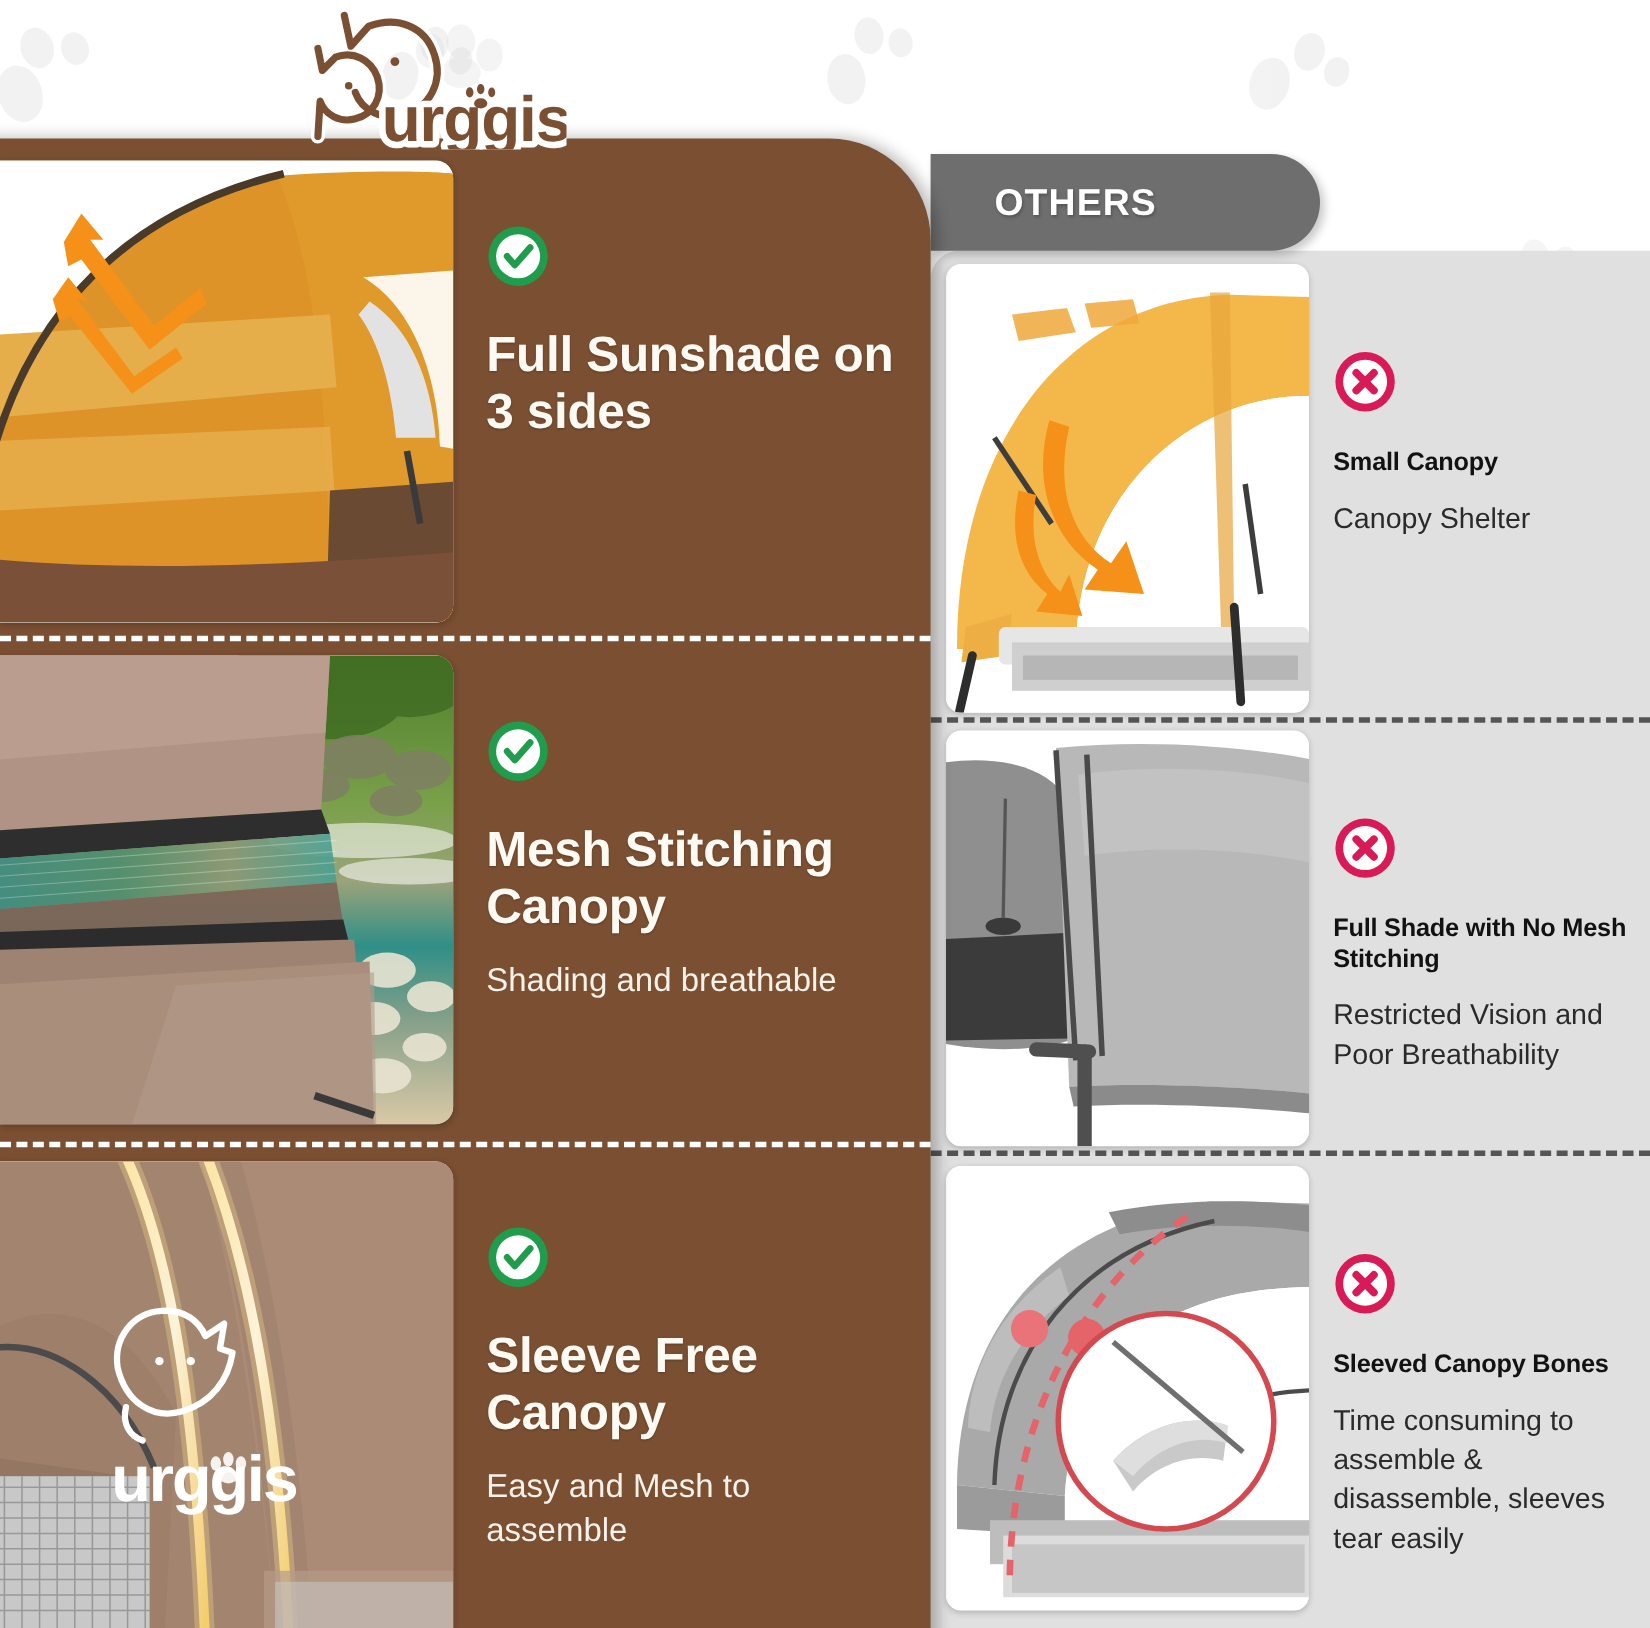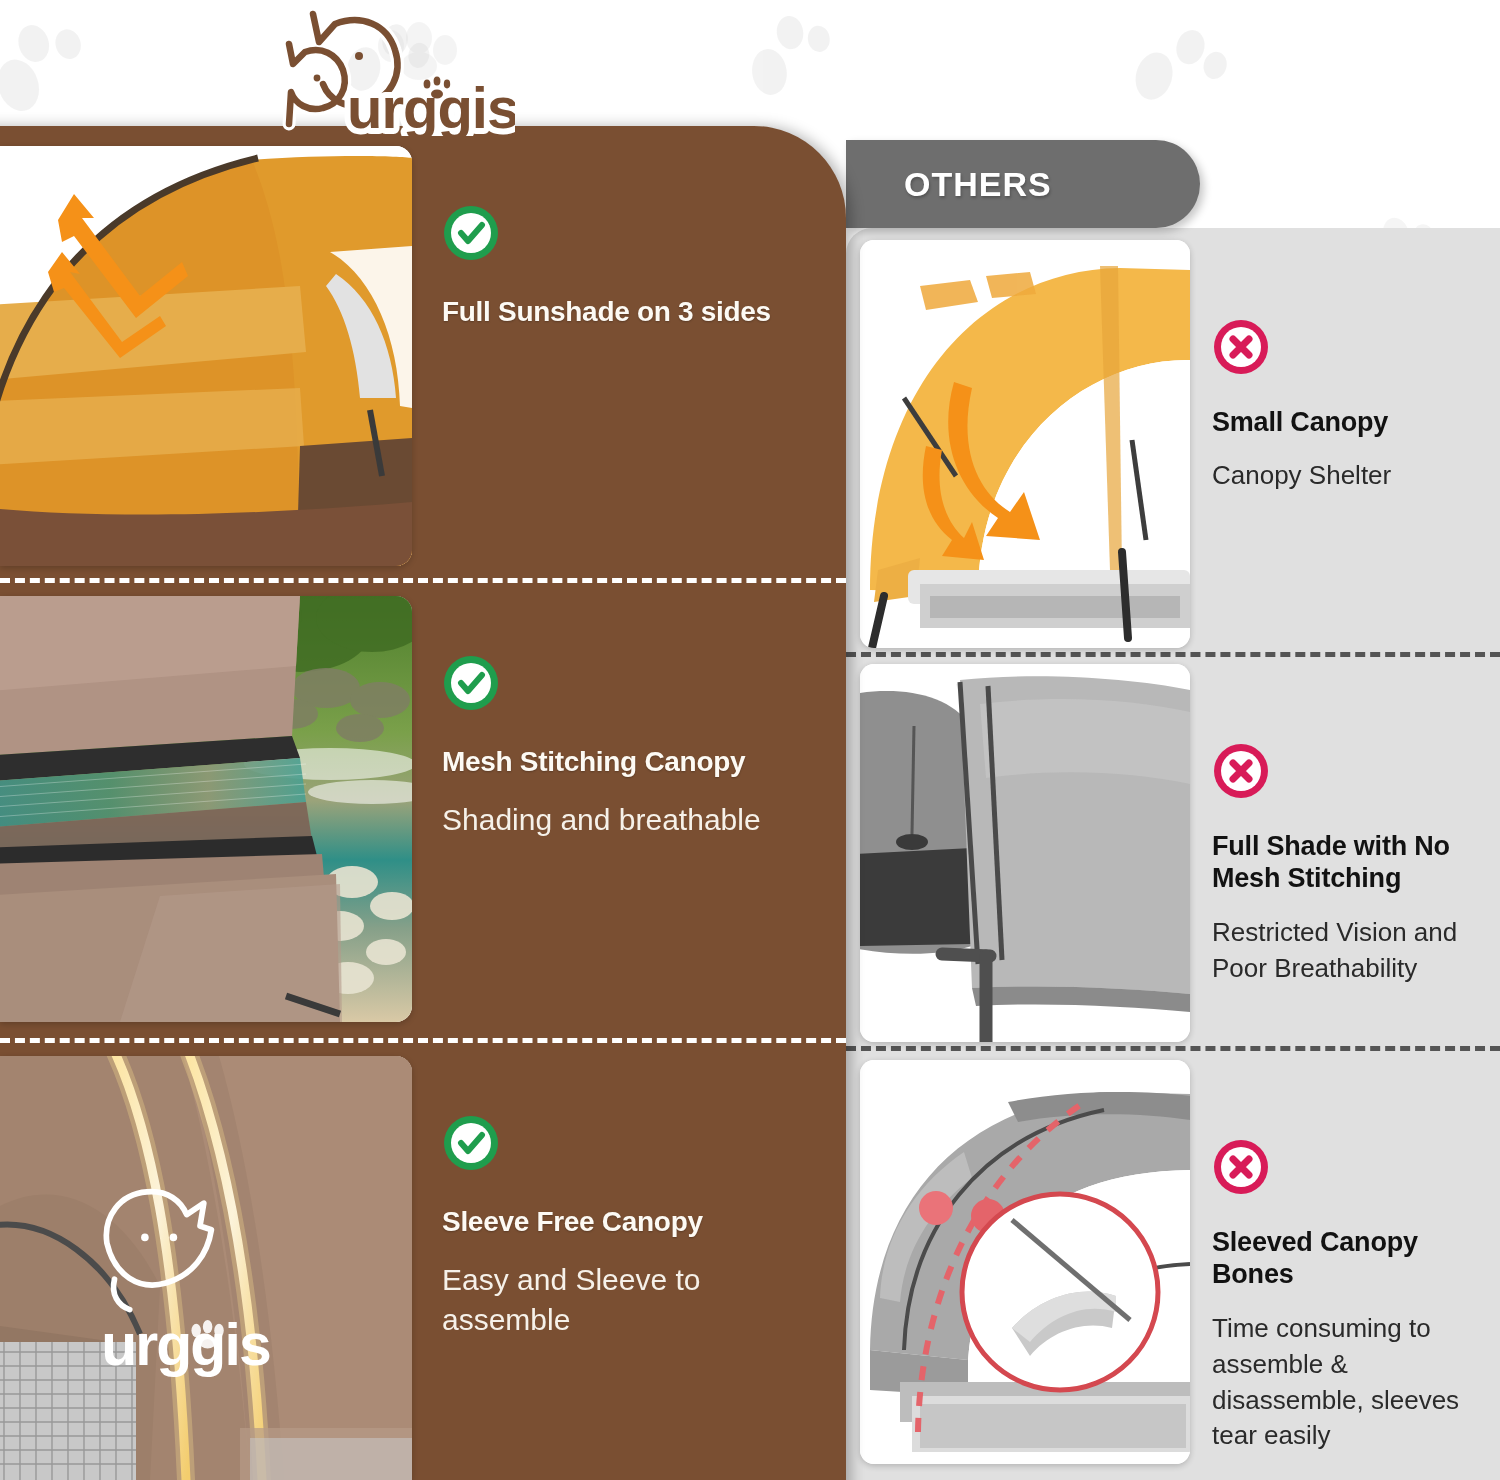--- a/index.html
+++ b/index.html
@@ -67,30 +67,30 @@
   .thumb-others{width:330px;border-radius:14px;margin-left:14px;}
 
   .txt{padding-left:30px;padding-right:18px;flex:1 1 auto;}
   .txt-ours{padding-top:58px;}
   .txt-others{padding-top:78px;padding-left:22px;padding-right:14px;}
 
   .badge{display:block;width:58px;height:58px;border-radius:50%;position:relative;}
   .badge svg{display:block;}
 
   .head-ours{
-    color:#fdfaf4;font-size:28px;font-weight:bold;line-height:1.16;
+    color:#fdfaf4;font-size:45px;font-weight:bold;line-height:1.16;
     margin-top:34px;letter-spacing:-.3px;
     text-shadow:0 1px 2px rgba(0,0,0,.25);
   }
   .sub-ours{
     color:#f6f1e9;font-size:30px;line-height:1.33;margin-top:22px;
     max-width:360px;
   }
   .head-others{
-    color:#121212;font-size:27px;font-weight:bold;line-height:1.2;
+    color:#121212;font-size:23px;font-weight:bold;line-height:1.2;
     margin-top:30px;letter-spacing:-.2px;
   }
   .sub-others{
     color:#2a2a2a;font-size:26px;line-height:1.38;margin-top:20px;
     max-width:285px;
   }
 
   
   .divider{position:absolute;height:0;border-top:5px dashed #ffffff;z-index:8;}
   .divider-ours{left:0;width:846px;}
@@ -458,21 +458,21 @@
     </div>
     <div class="txt txt-ours">
       <span class="badge">
         <svg viewBox="0 0 58 58" width="58" height="58">
           <circle cx="29" cy="29" r="27" fill="#1f9d4d"></circle>
           <circle cx="29" cy="29" r="20" fill="#ffffff"></circle>
           <path d="M19 29 L26 37 L40 21" stroke="#1f9d4d" stroke-width="6" fill="none" stroke-linecap="round" stroke-linejoin="round"></path>
         </svg>
       </span>
       <div class="head-ours">Sleeve Free Canopy</div>
-      <div class="sub-ours">Easy and Sleeve to assemble</div>
+      <div class="sub-ours">Easy and Mesh to assemble</div>
     </div>
   </div>
 
   <div class="logo">
     <svg viewBox="0 0 260 134" width="260" height="134">
       <g opacity=".25" fill="#d6d6d6">
         <ellipse cx="136" cy="44" rx="13" ry="16"></ellipse>
         <ellipse cx="164" cy="36" rx="13" ry="16"></ellipse>
         <ellipse cx="190" cy="48" rx="12" ry="15"></ellipse>
         <ellipse cx="164" cy="64" rx="18" ry="14"></ellipse>

